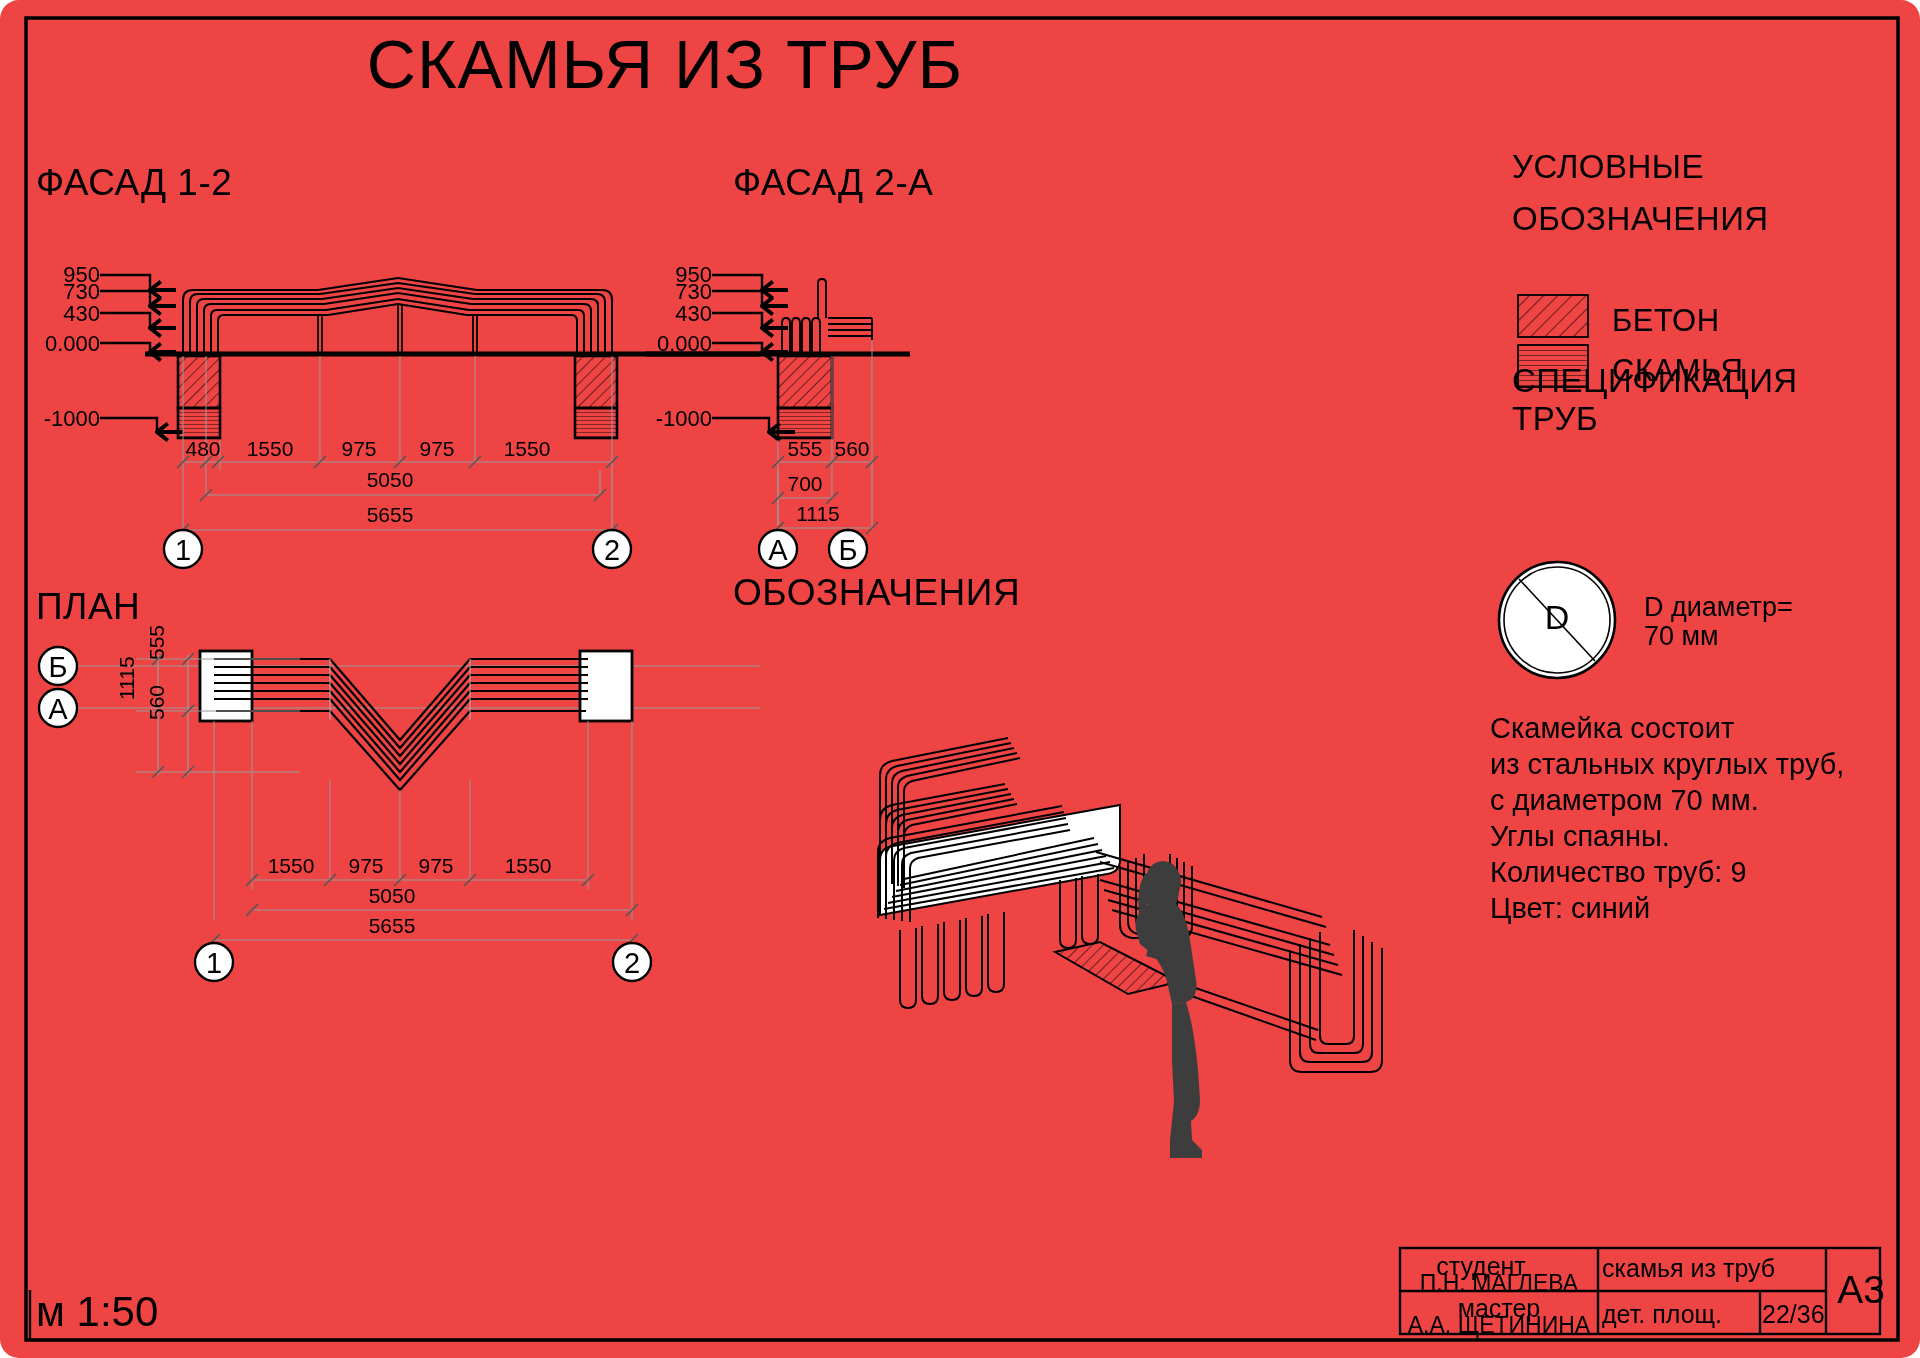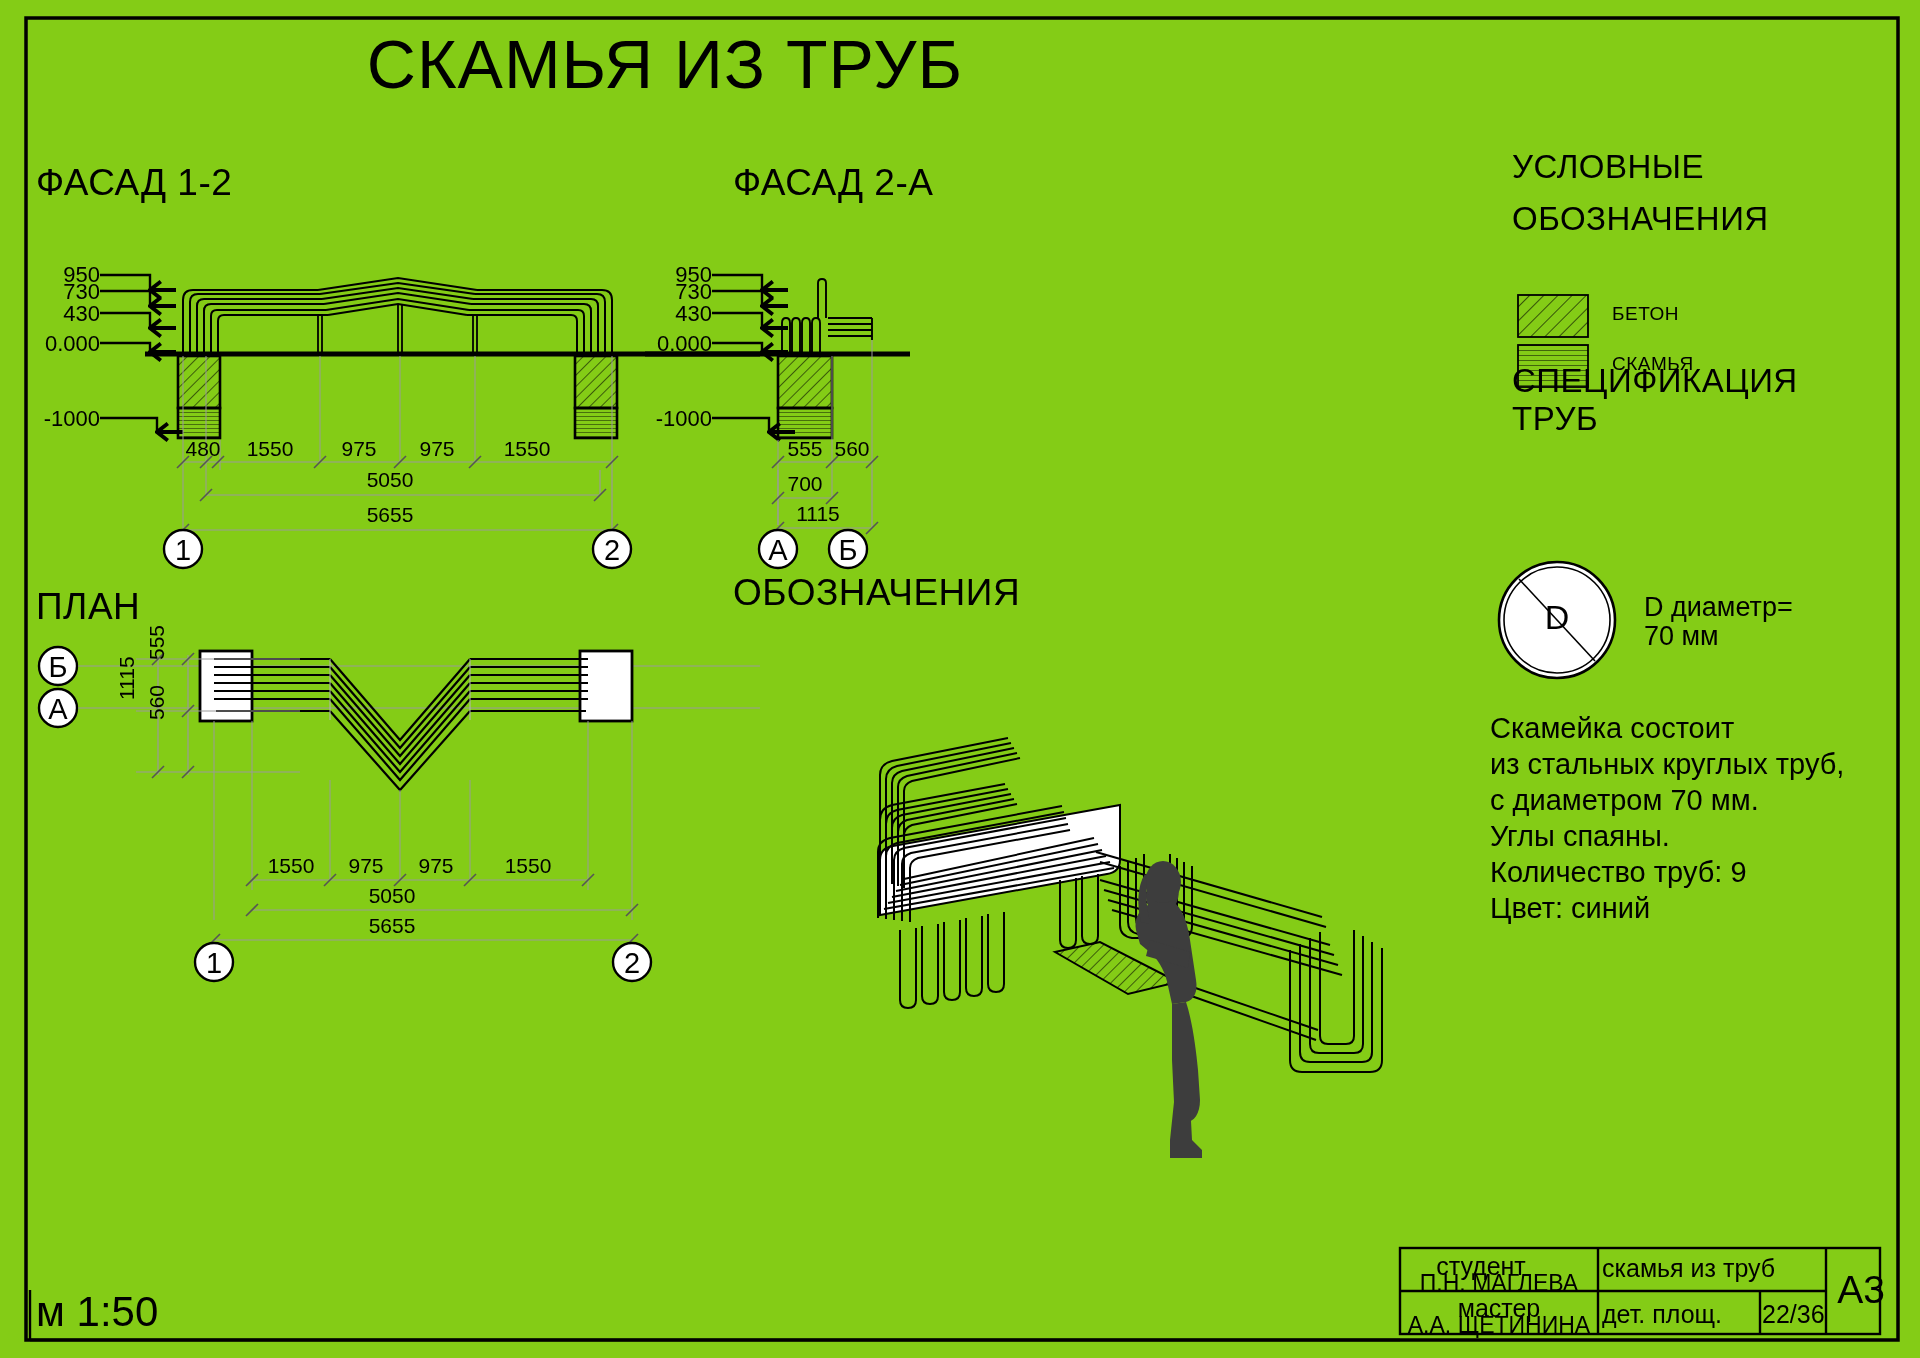--- a/index.html
+++ b/index.html
@@ -11,42 +11,43 @@
     width: 1920px;
     height: 1358px;
     font-family: "Liberation Sans", sans-serif;
     color: #000;
     overflow: hidden;
   }
   #sheet {
     position: relative;
     width: 1920px;
     height: 1358px;
-    background: #84cc16;
+    background: #ef4444;
+    border-radius: 19px;
   }
   #sheet svg {
     position: absolute;
     top: 0;
     left: 0;
   }
   .ttl {
     font-size: 68px;
     letter-spacing: 1px;
     font-weight: 400;
   }
   .sec-h {
     font-size: 37px;
     letter-spacing: 0.5px;
   }
   .leg-h {
     font-size: 33px;
     letter-spacing: 0.5px;
   }
   .leg-i {
-    font-size: 19px;
+    font-size: 31px;
     letter-spacing: 0.5px;
   }
   .spec-t {
     font-size: 27px;
   }
   .note {
     font-size: 29px;
   }
   .dim {
     font-size: 21px;

